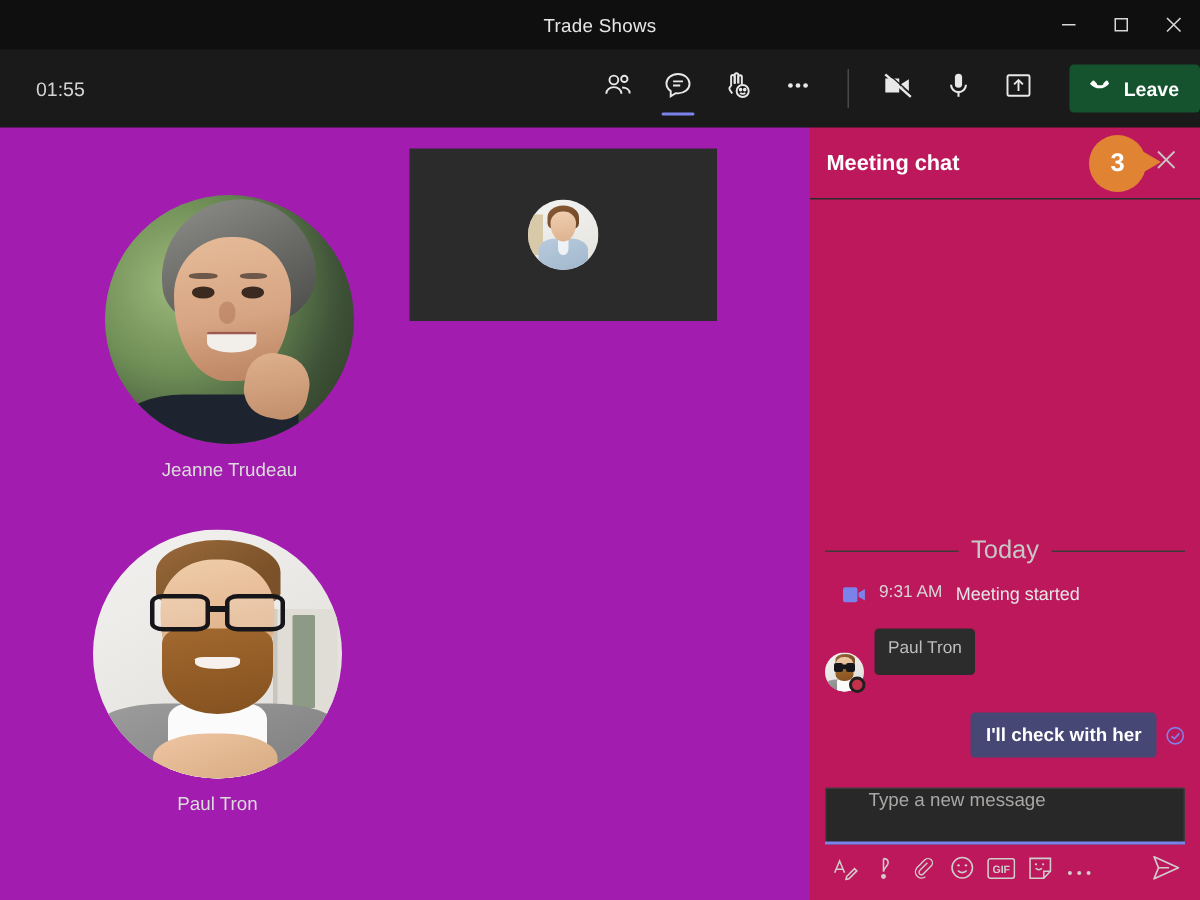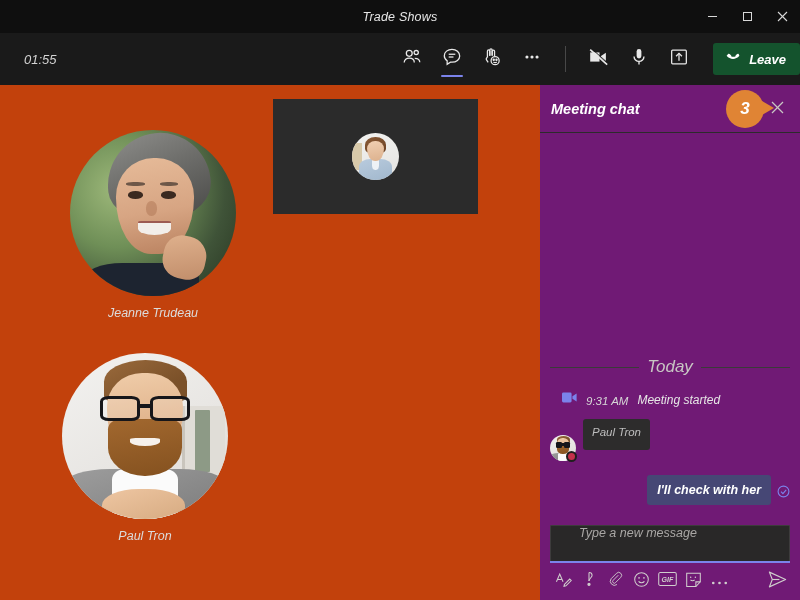--- a/index.html
+++ b/index.html
@@ -2,21 +2,21 @@
 <html><head>
 <meta charset="utf-8">
 <style>
   * { box-sizing: border-box; margin: 0; padding: 0; }
   html, body {
     width: 800px; height: 600px;
     background: #141414;
     font-family: "Liberation Sans", sans-serif;
     overflow: hidden;
   }
-  .app { position: relative; width: 800px; height: 600px; background: #141414; font-style: italic; }
+  .app { position: relative; width: 800px; height: 600px; background: #141414; }
 
   
   .titlebar {
     position: absolute; top: 0; left: 0; width: 800px; height: 33px;
     background: #0f0f0f; display: flex; align-items: center; justify-content: center;
   }
   .titlebar-title { color: #e6e6e6; font-size: 12.5px; letter-spacing: .2px; }
   .wincontrols { position: absolute; right: 0; top: 0; height: 33px; display: flex; }
   .wc {
     width: 35px; height: 33px; display: flex; align-items: center; justify-content: center;
@@ -39,21 +39,21 @@
     content: ""; position: absolute; bottom: 2px; left: 9px; width: 22px; height: 2px;
     background: #7b83eb; border-radius: 1px;
   }
   .tb-sep { width: 1px; height: 26px; background: #484848; margin: 0 13px; }
   .leave-btn {
     margin-left: 14px; height: 32px; padding: 0 14px 0 11px; border-radius: 3px;
     display: flex; align-items: center; gap: 7px; color: #fff; font-size: 13px; font-weight: bold;
   }
 
   
-  .stage { position: absolute; top: 85px; left: 0; width: 540px; height: 515px; background: #c2410c; }
+  .stage { position: absolute; top: 85px; left: 0; width: 540px; height: 515px; background: #a21caf; }
 
   .vtile { position: absolute; display: flex; flex-direction: column; align-items: center; }
   .avatar-lg {
     width: 166px; height: 166px; border-radius: 50%; overflow: hidden; position: relative;
   }
   .tile-name { color: #dcdcdc; font-size: 12.5px; margin-top: 10px; }
 
   .tile-jeanne { left: 70px; top: 45px; }
   .tile-paul   { left: 62px; top: 268px; }
 
@@ -176,21 +176,21 @@
     background: linear-gradient(160deg,#b9cbdd,#9fb6cc); border-radius: 34% 34% 0 0;
   }
   .ph-small .shirt::after {
     content:""; position:absolute; left:40%; top:0; width:20%; height:46%;
     background:#eef2f6; border-radius:0 0 45% 45%;
   }
 
   
   .chat {
     position: absolute; top: 85px; left: 540px; width: 260px; height: 515px;
-    background: #701a75; display: flex; flex-direction: column;
+    background: #be185d; display: flex; flex-direction: column;
   }
   .chat-head {
     height: 48px; min-height: 48px; display: flex; align-items: center;
     padding: 0 8px 0 11px; border-bottom: 1px solid #2c2b2b; position: relative;
   }
   .chat-title { color: #fff; font-size: 14.5px; font-weight: bold; flex: 1; }
   .chat-close {
     width: 30px; height: 30px; display: flex; align-items: center; justify-content: center;
     color: #c8c6c4;
   }
@@ -206,21 +206,21 @@
     position: absolute; right: -10px; top: 11px; width: 0; height: 0;
     border-top: 7px solid transparent; border-bottom: 7px solid transparent;
   }
 
   .chat-body { flex: 1; overflow: hidden; display: flex; flex-direction: column; justify-content: flex-end; padding: 0 10px 4px 10px; }
 
   .day-divider { display: flex; align-items: center; gap: 8px; margin: 0 0 12px 0; }
   .day-divider .line { flex: 1; height: 1px; background: #3b3a39; }
   .day-divider .label { color: #c8c6c4; font-size: 17px; }
 
-  .sys-msg { display: flex; align-items: flex-end; gap: 9px; margin-bottom: 12px; padding-left: 12px; }
+  .sys-msg { display: flex; align-items: flex-start; gap: 9px; margin-bottom: 12px; padding-left: 12px; }
   .sys-time { color: #d6d6d6; font-size: 11.5px; }
   .sys-text { color: #e6e6e6; font-size: 12px; }
 
   .msg-in { display: flex; align-items: flex-start; gap: 7px; margin-bottom: 14px; }
   .msg-avatar { position: relative; width: 26px; height: 26px; min-width: 26px; margin-top: 16px; }
   .msg-avatar .circ { width: 26px; height: 26px; border-radius: 50%; overflow: hidden; position: relative; }
   .presence {
     position: absolute; right: -1px; bottom: -1px; width: 11px; height: 11px;
     border-radius: 50%; border: 2px solid #201f1f;
   }

